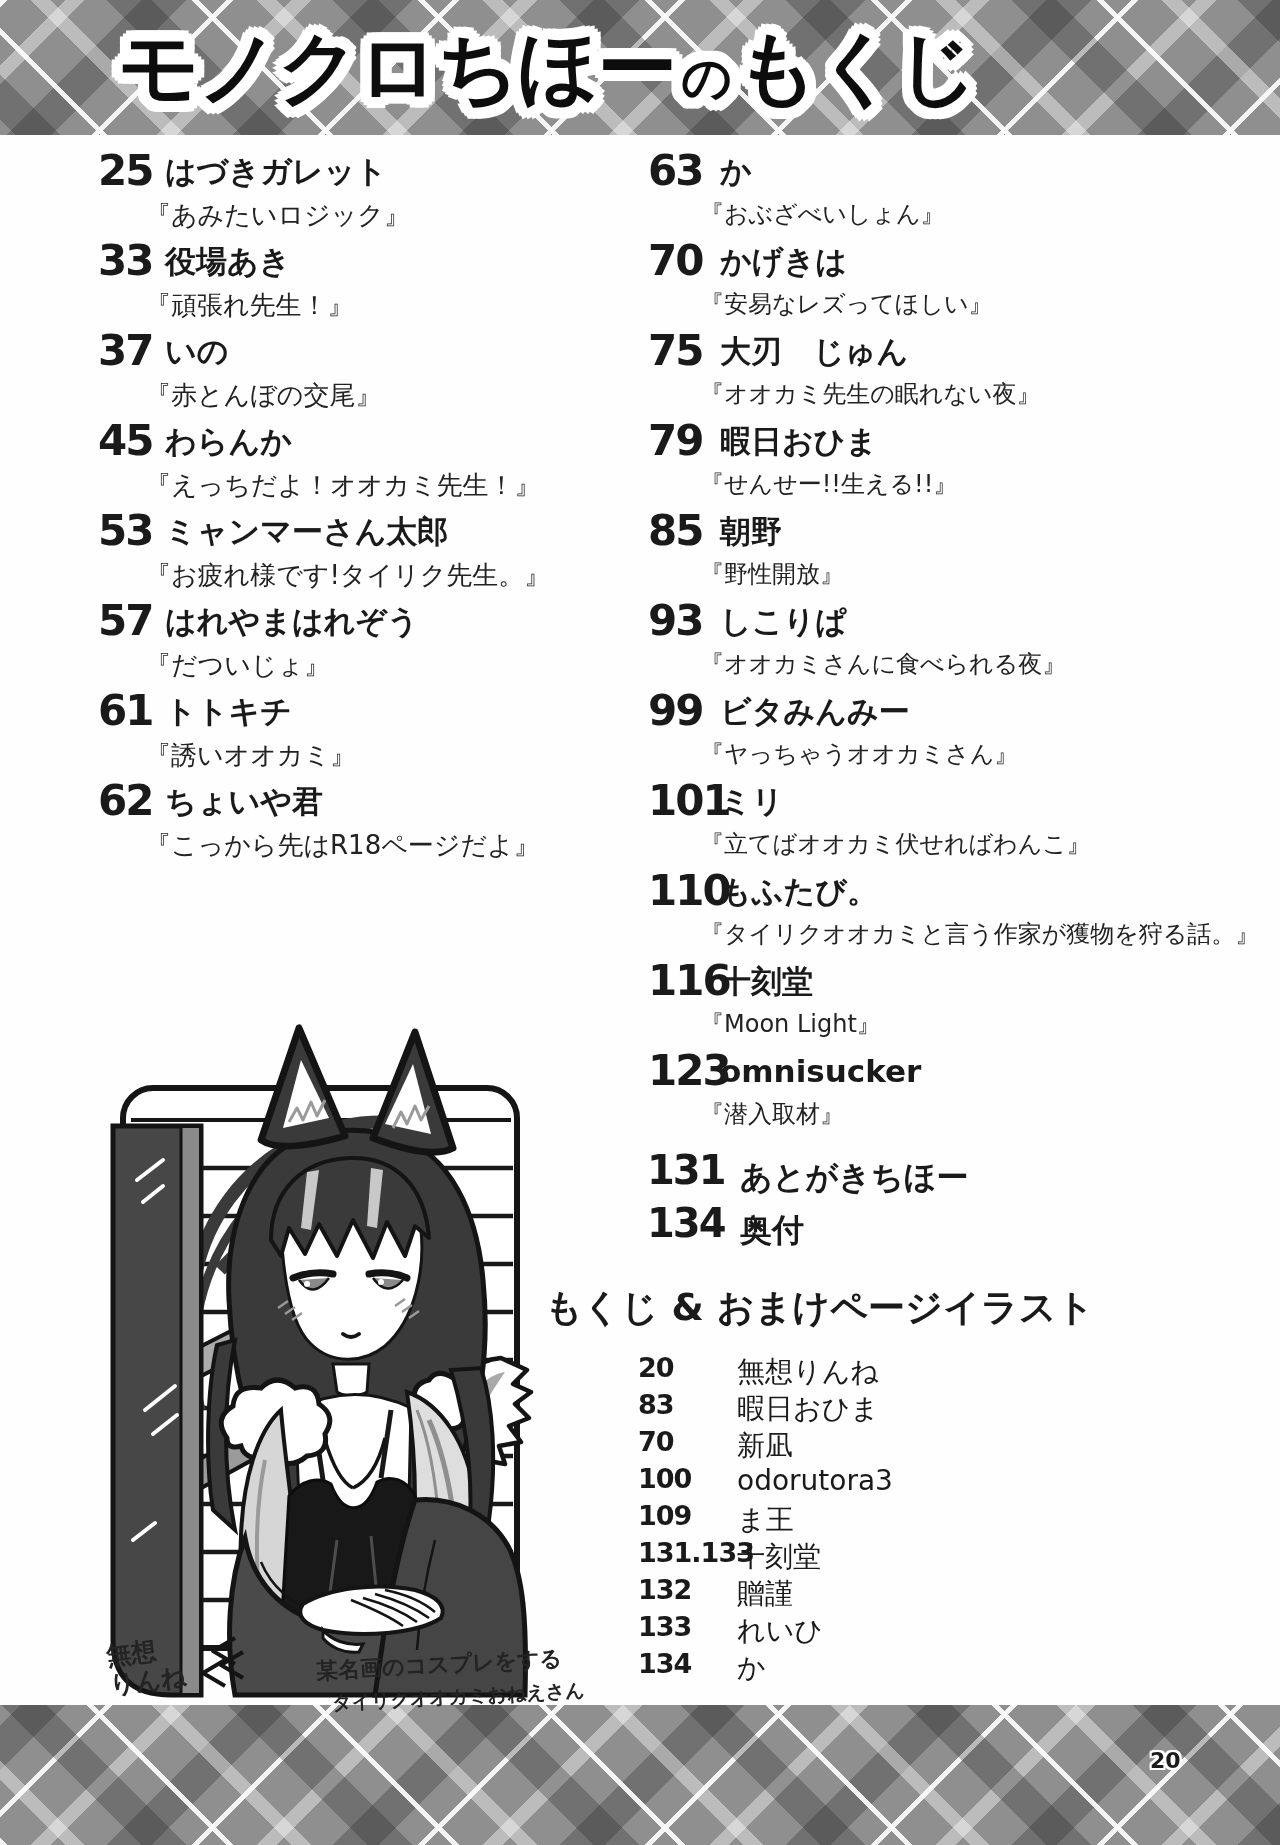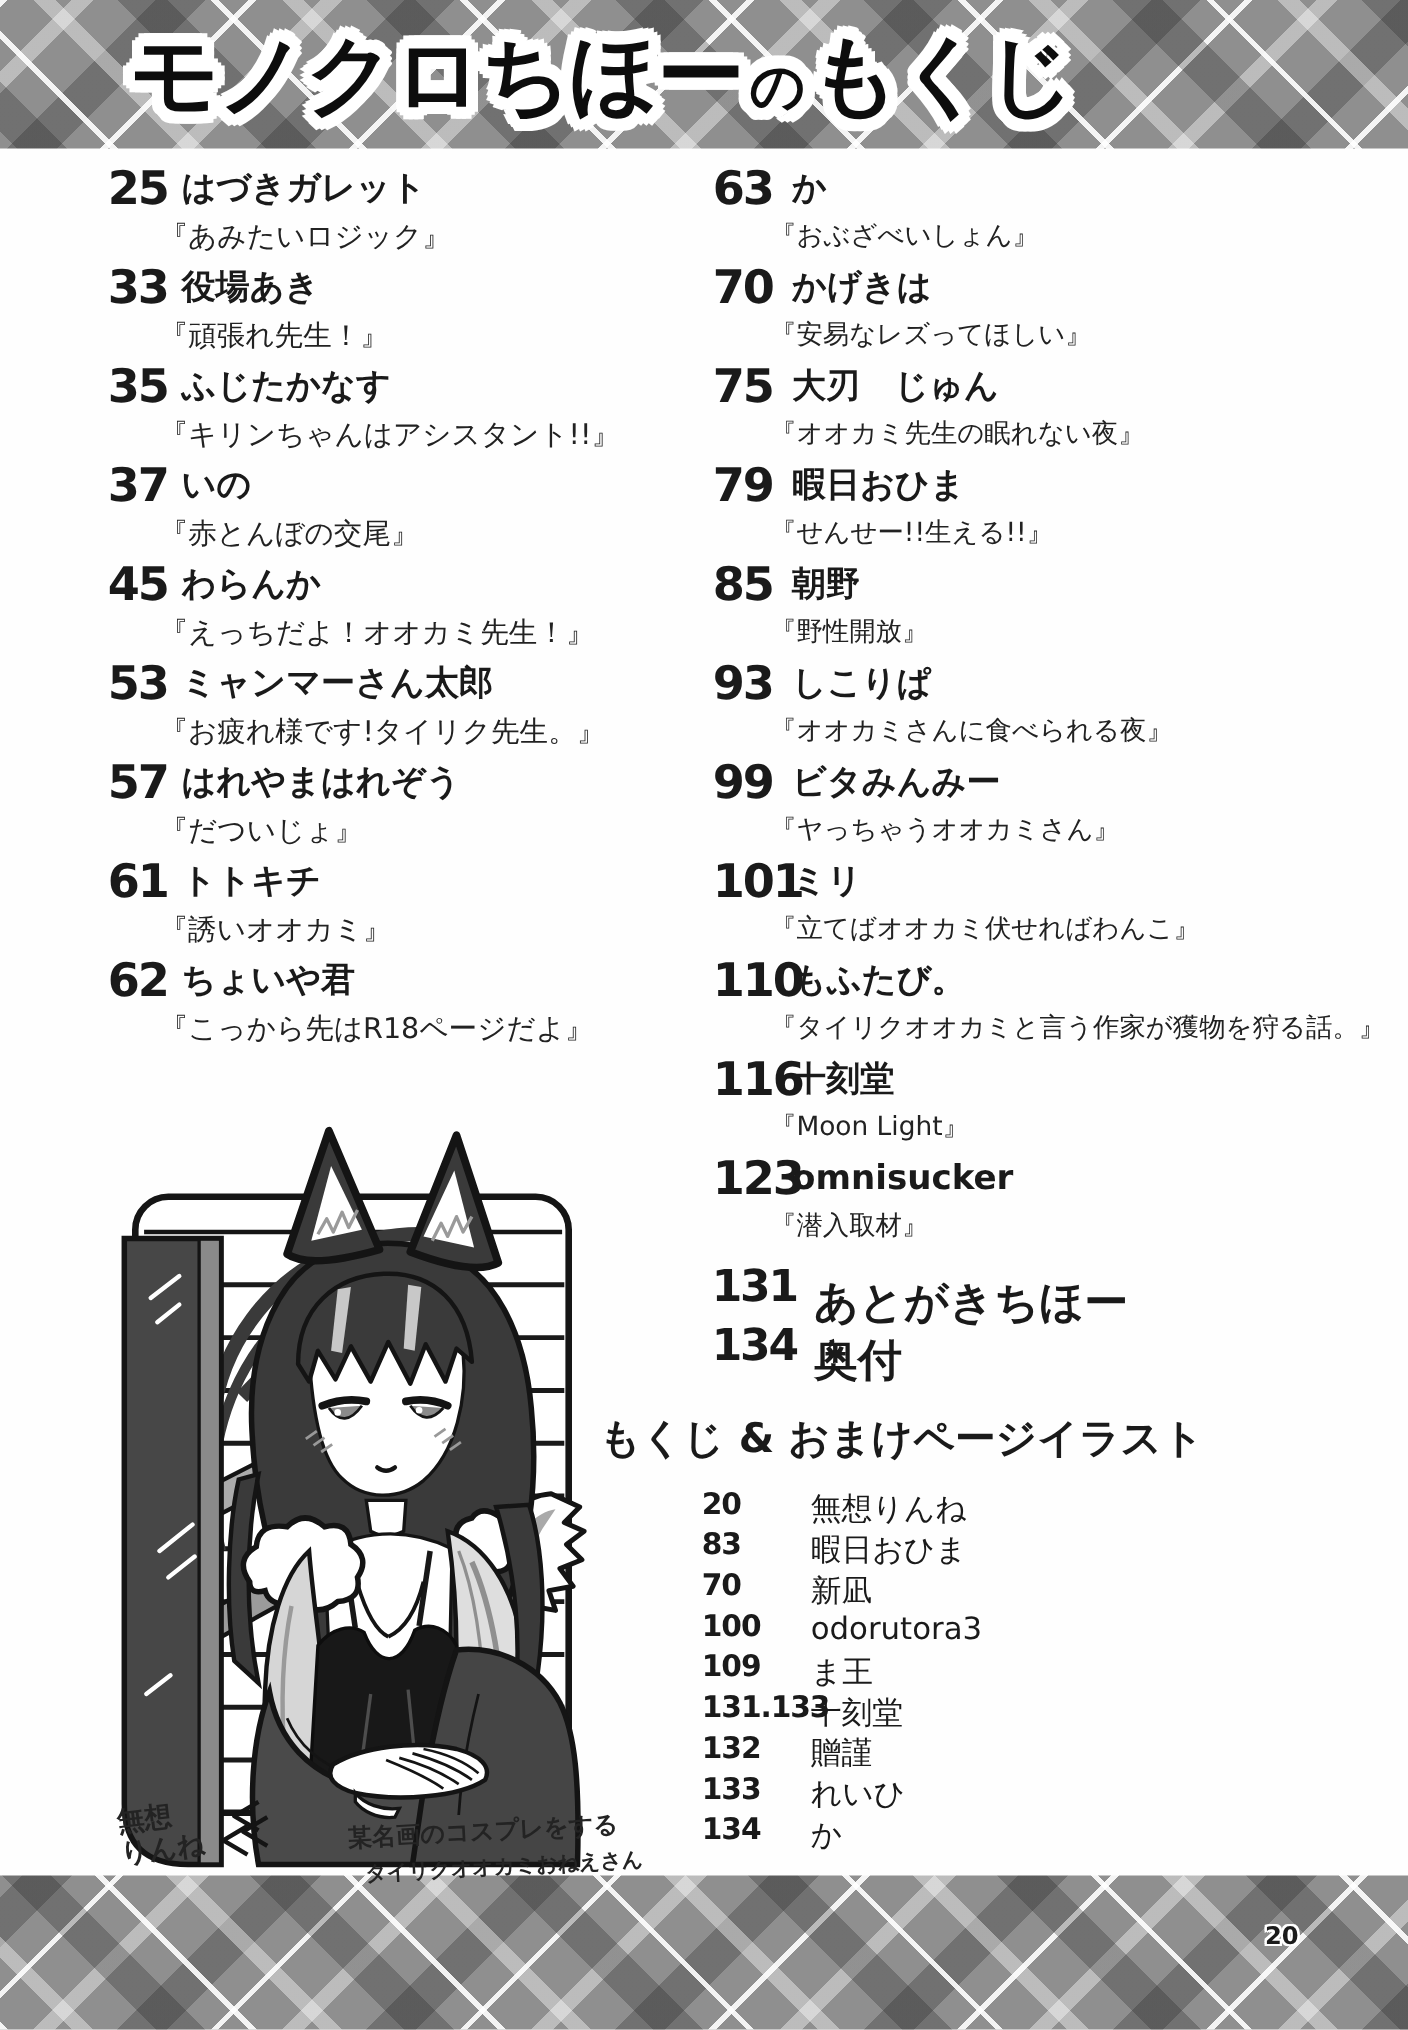--- a/index.html
+++ b/index.html
@@ -47,21 +47,21 @@
   .entry { position:relative; height:90px; }
   .entry-num   { position:absolute; left:3px;  top:0;    font-size:42px; font-weight:900; letter-spacing:-2px; line-height:1; }
   .entry-author{ position:absolute; left:70px; top:4px;  font-size:31px; font-weight:700; white-space:nowrap; line-height:1.1; }
   .entry-title { position:absolute; left:50px; top:48px; font-size:26px; font-weight:400; white-space:nowrap; color:#222; }
   .col-right .entry-author { left:75px; }
   .col-right .entry-title  { left:55px; font-size:24px; }
   
   .extras { position:absolute; left:645px; top:1150px; }
   .extra-row   { position:relative; height:53px; }
   .extra-num   { position:absolute; left:2px;  top:0;   font-size:40px; font-weight:900; letter-spacing:-2px; line-height:1; }
-  .extra-label { position:absolute; left:95px; top:6px; font-size:40px; font-weight:700; white-space:nowrap; }
+  .extra-label { position:absolute; left:95px; top:6px; font-size:32px; font-weight:700; white-space:nowrap; }
   
   .omake-heading {
     position:absolute; left:545px; top:1283px;
     font-size:37px; font-weight:800; white-space:nowrap; letter-spacing:0px;
   }
   .omake-list { position:absolute; left:638px; top:1352px; }
   .omake-row  { position:relative; height:37px; }
   .omake-num  { position:absolute; left:0;    top:0;   font-size:27px; font-weight:900; letter-spacing:-1px; }
   .omake-name { position:absolute; left:99px; top:1px; font-size:28px; font-weight:400; white-space:nowrap; }
   
@@ -104,25 +104,20 @@
         <div class="entry-author">はづきガレット</div>
         <div class="entry-title">『あみたいロジック』</div>
       </div>
 
       <div class="entry">
         <div class="entry-num">33</div>
         <div class="entry-author">役場あき</div>
         <div class="entry-title">『頑張れ先生！』</div>
       </div>
 
-      <div class="entry">
-        <div class="entry-num">35</div>
-        <div class="entry-author">ふじたかなす</div>
-        <div class="entry-title">『キリンちゃんはアシスタント!!』</div>
-      </div>
 
       <div class="entry">
         <div class="entry-num">37</div>
         <div class="entry-author">いの</div>
         <div class="entry-title">『赤とんぼの交尾』</div>
       </div>
 
       <div class="entry">
         <div class="entry-num">45</div>
         <div class="entry-author">わらんか</div>

